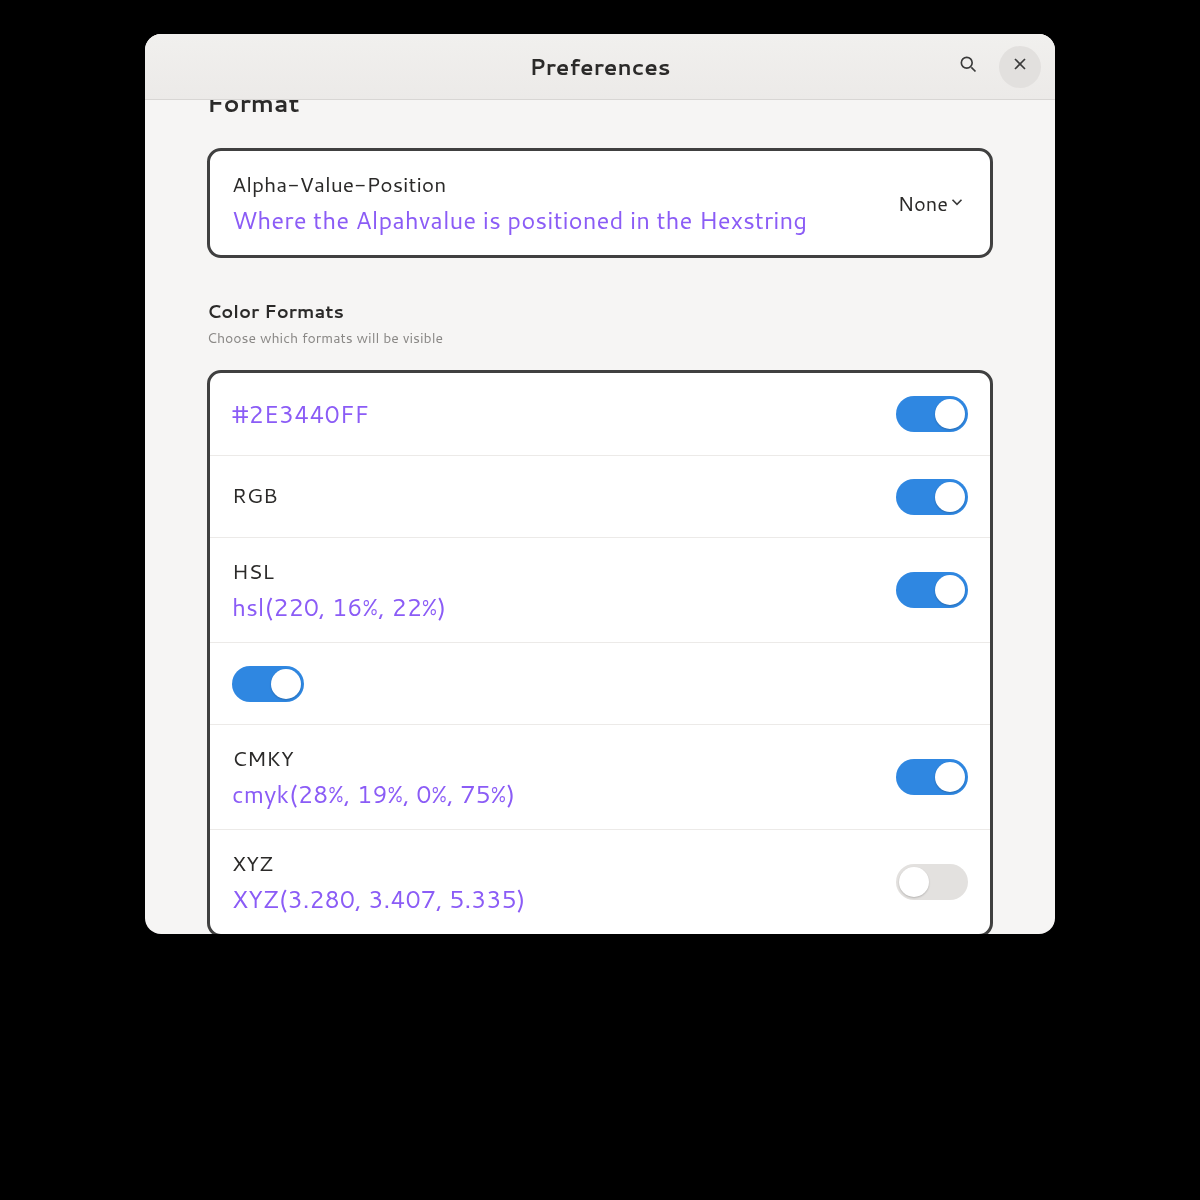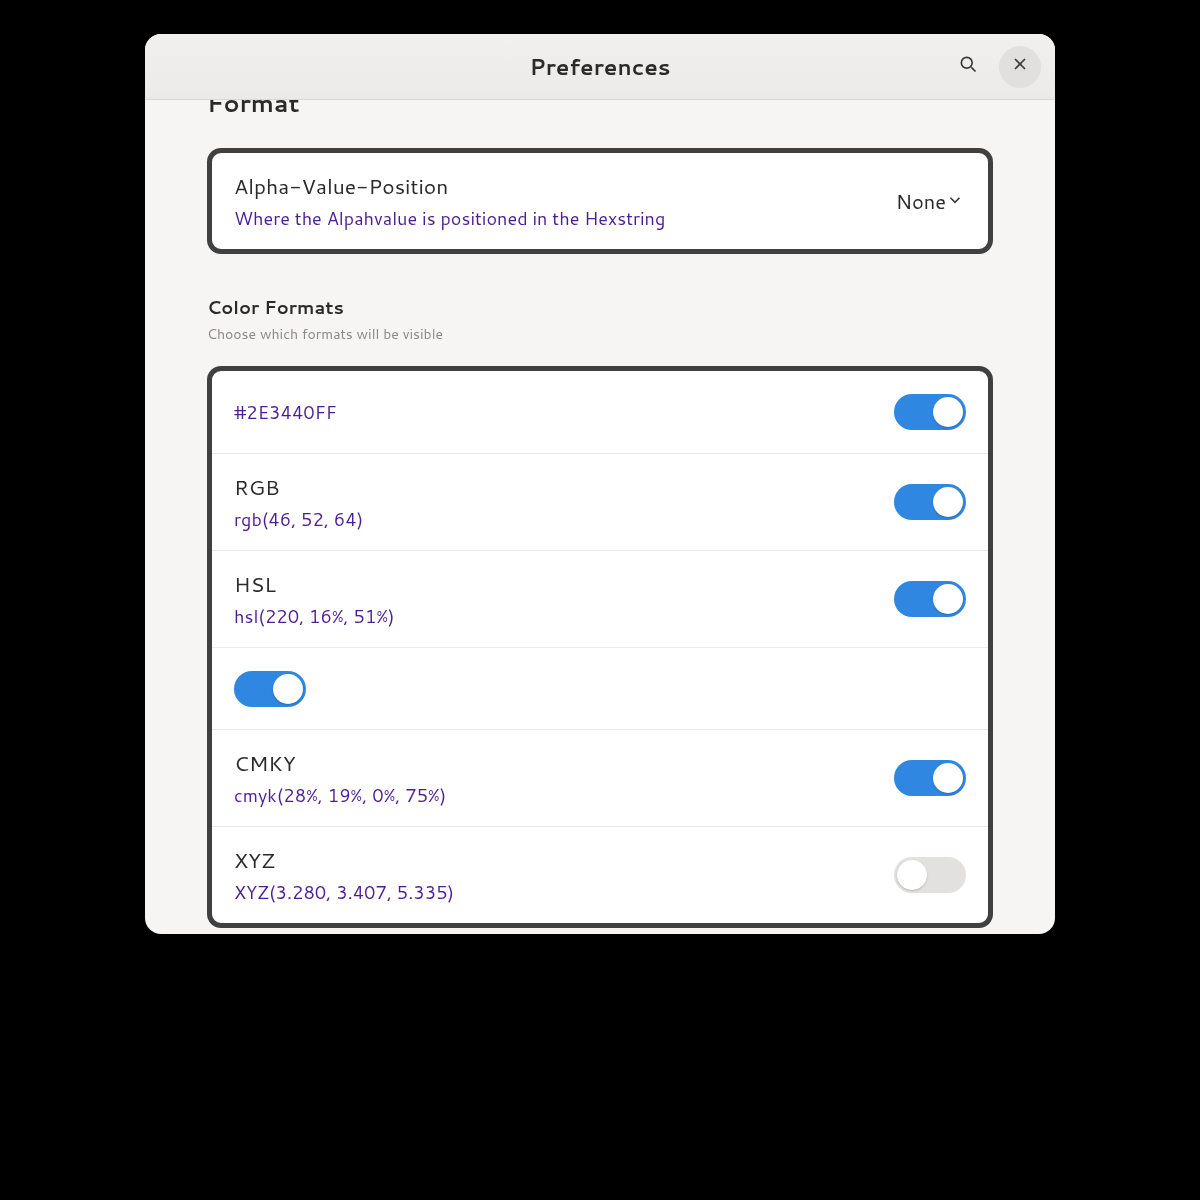--- a/index.html
+++ b/index.html
@@ -67,21 +67,21 @@
   .cut-heading {
     font-weight: 700;
     font-size: 24px;
     color: #2b2a29;
     margin-top: -14px; 
     margin-bottom: 28px;
   }
 
   .card {
     background: #ffffff;
-    border: 5px solid #404040;
+    border: 3px solid #404040;
     border-radius: 14px;
     overflow: hidden;
   }
 
   .row {
     display: flex;
     align-items: center;
     padding: 18px 22px;
     gap: 18px;
     min-height: 82px;
@@ -89,22 +89,22 @@
   .row + .row { border-top: 1px solid #eceae8; }
 
   .row .labels { flex: 1; min-width: 0; }
   .row .labels .primary {
     font-size: 21px;
     color: #2b2a29;
     font-weight: 500;
     margin-bottom: 4px;
   }
   .row .labels .secondary {
-    font-size: 18px;
-    color: #4c1d95;
+    font-size: 24px;
+    color: #8b5cf6;
   }
 
   .select {
     display: flex;
     align-items: center;
     font-size: 20px;
     color: #2b2a29;
     cursor: pointer;
     padding: 4px 2px;
   }
@@ -203,30 +203,29 @@
           <div class="labels">
             <div class="secondary">#2E3440FF</div>
           </div>
           <div class="switch on">
             <div class="knob"></div>
           </div>
         </div>
         <div class="row">
           <div class="labels">
             <div class="primary">RGB</div>
-            <div class="secondary">rgb(46, 52, 64)</div>
           </div>
           <div class="switch on">
             <div class="knob"></div>
           </div>
         </div>
         <div class="row">
           <div class="labels">
             <div class="primary">HSL</div>
-            <div class="secondary">hsl(220, 16%, 51%)</div>
+            <div class="secondary">hsl(220, 16%, 22%)</div>
           </div>
           <div class="switch on">
             <div class="knob"></div>
           </div>
         </div>
         <div class="row">
           <div class="switch on">
             <div class="knob"></div>
           </div>
         </div>

